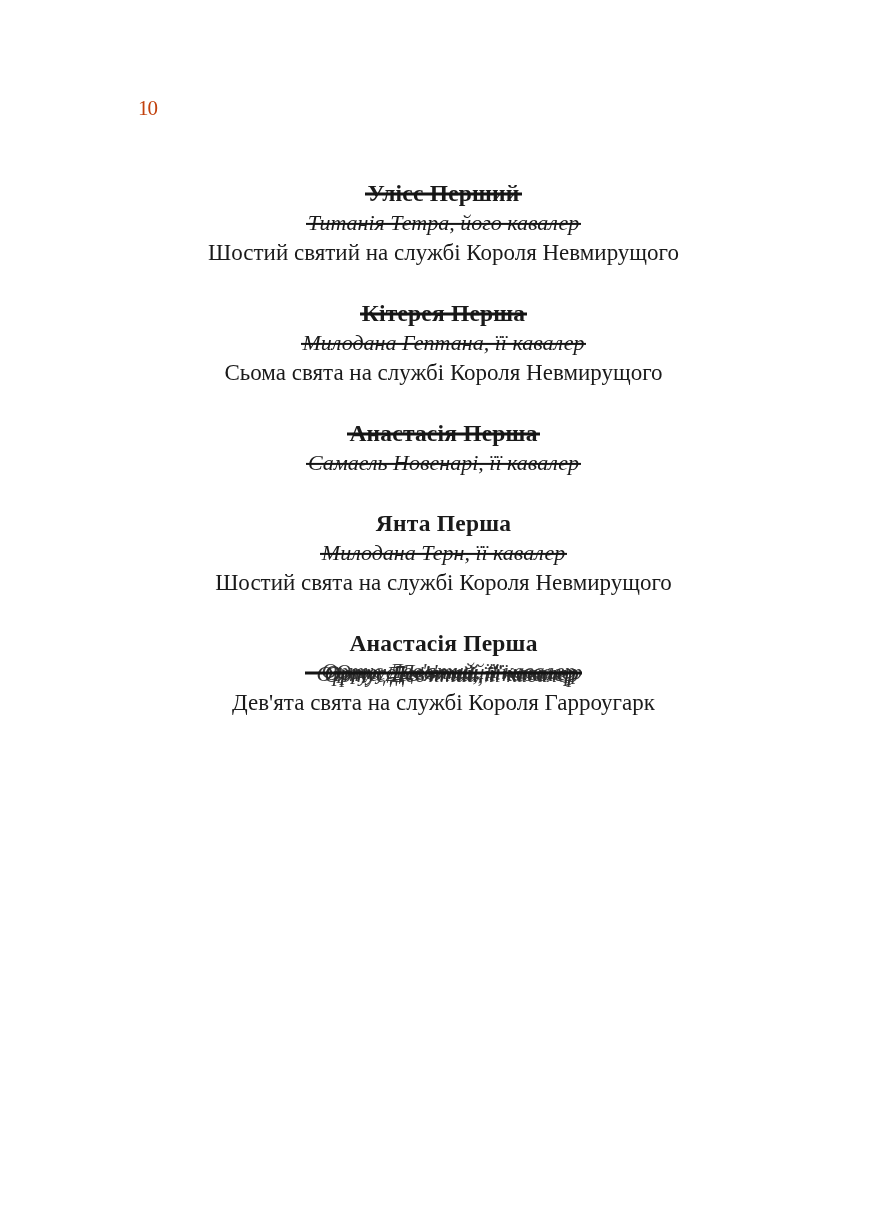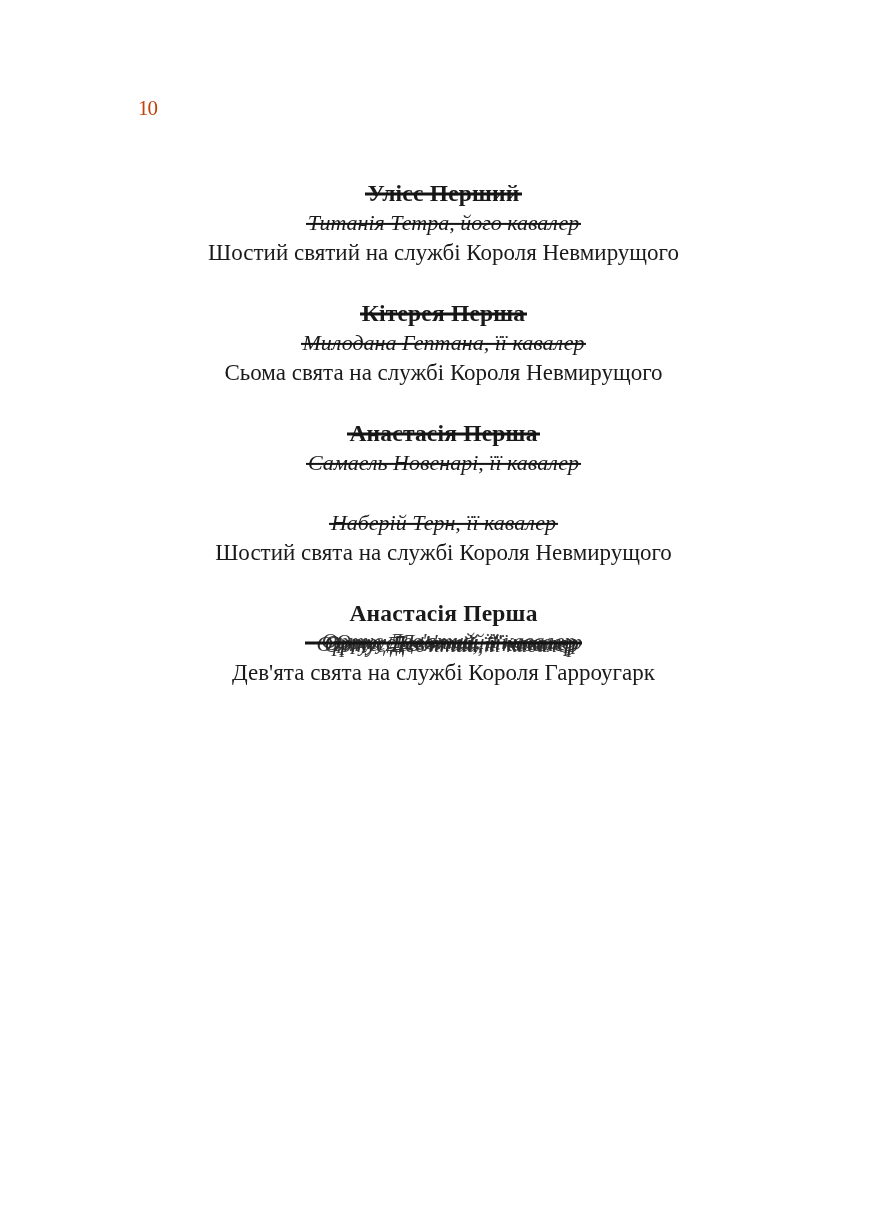--- a/index.html
+++ b/index.html
@@ -136,21 +136,22 @@
       <span class="line-wrap"><span class="consort struck">Милодана Гептана, її кавалер</span></span>
       <span class="line-wrap"><span class="rank">Сьома свята на службі Короля Невмирущого</span></span>
     </div>
 
     <div class="entry">
       <span class="line-wrap"><span class="name struck struck-thick">Анастасія Перша</span></span>
       <span class="line-wrap"><span class="consort struck">Самаель Новенарі, її кавалер</span></span>
     </div>
 
     <div class="entry">
-      <span class="line-wrap"><span class="consort struck">Наберій Терн, її кавалер</span></span>
+      <span class="line-wrap"><span class="name">Янта Перша</span></span>
+      <span class="line-wrap"><span class="consort struck">Милодана Терн, її кавалер</span></span>
       <span class="line-wrap"><span class="rank">Шостий свята на службі Короля Невмирущого</span></span>
     </div>
 
     <div class="entry">
       <span class="line-wrap"><span class="name">Анастасія Перша</span></span>
       <span class="line-wrap"><span class="scribbled"><span class="glyphs"><span class="base">Ортус Дев'ятий, її кавалер</span><span class="over o1">Ортус Дев'ятий, її кавалер</span><span class="over o2">Ортус Дев'ятий, її кавалер</span><span class="over o3">Ортус Дев'ятий, її кавалер</span><span class="over o4">Ортус Дев'ятий, її кавалер</span></span></span></span>
       <span class="line-wrap"><span class="rank">Дев'ята свята на службі Короля Гарроугарк</span></span>
     </div>
 
   </div>

